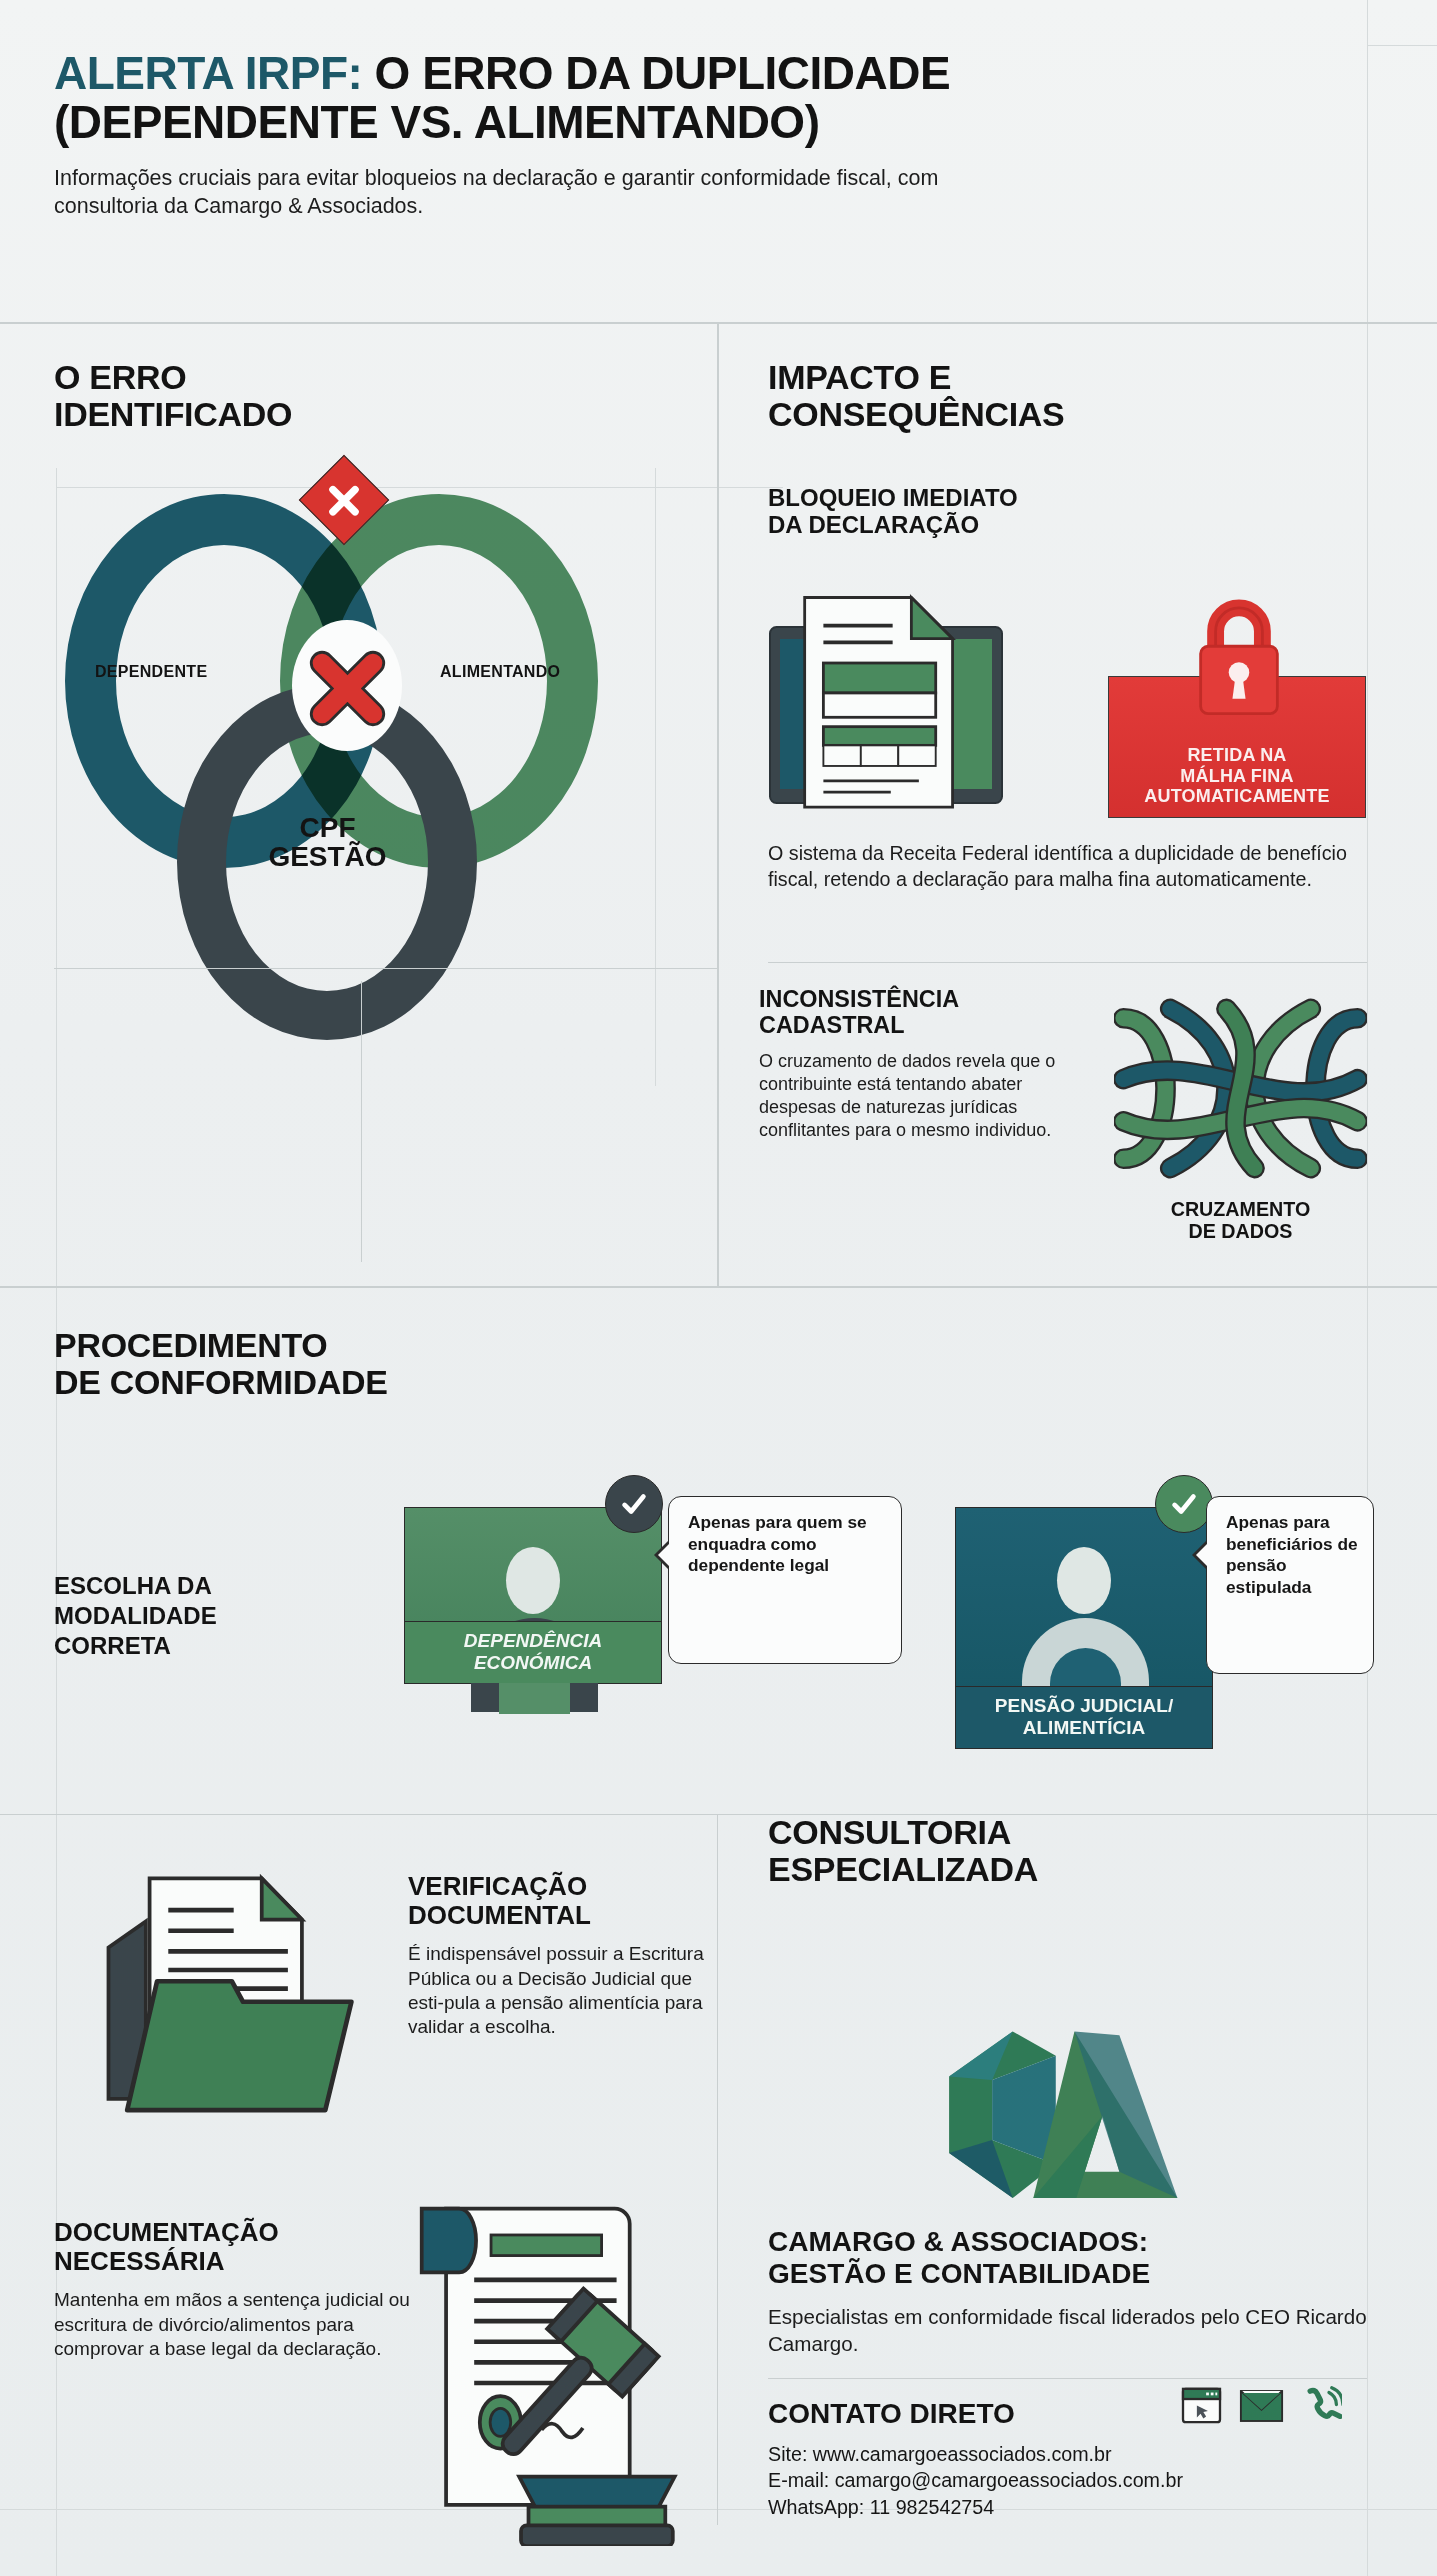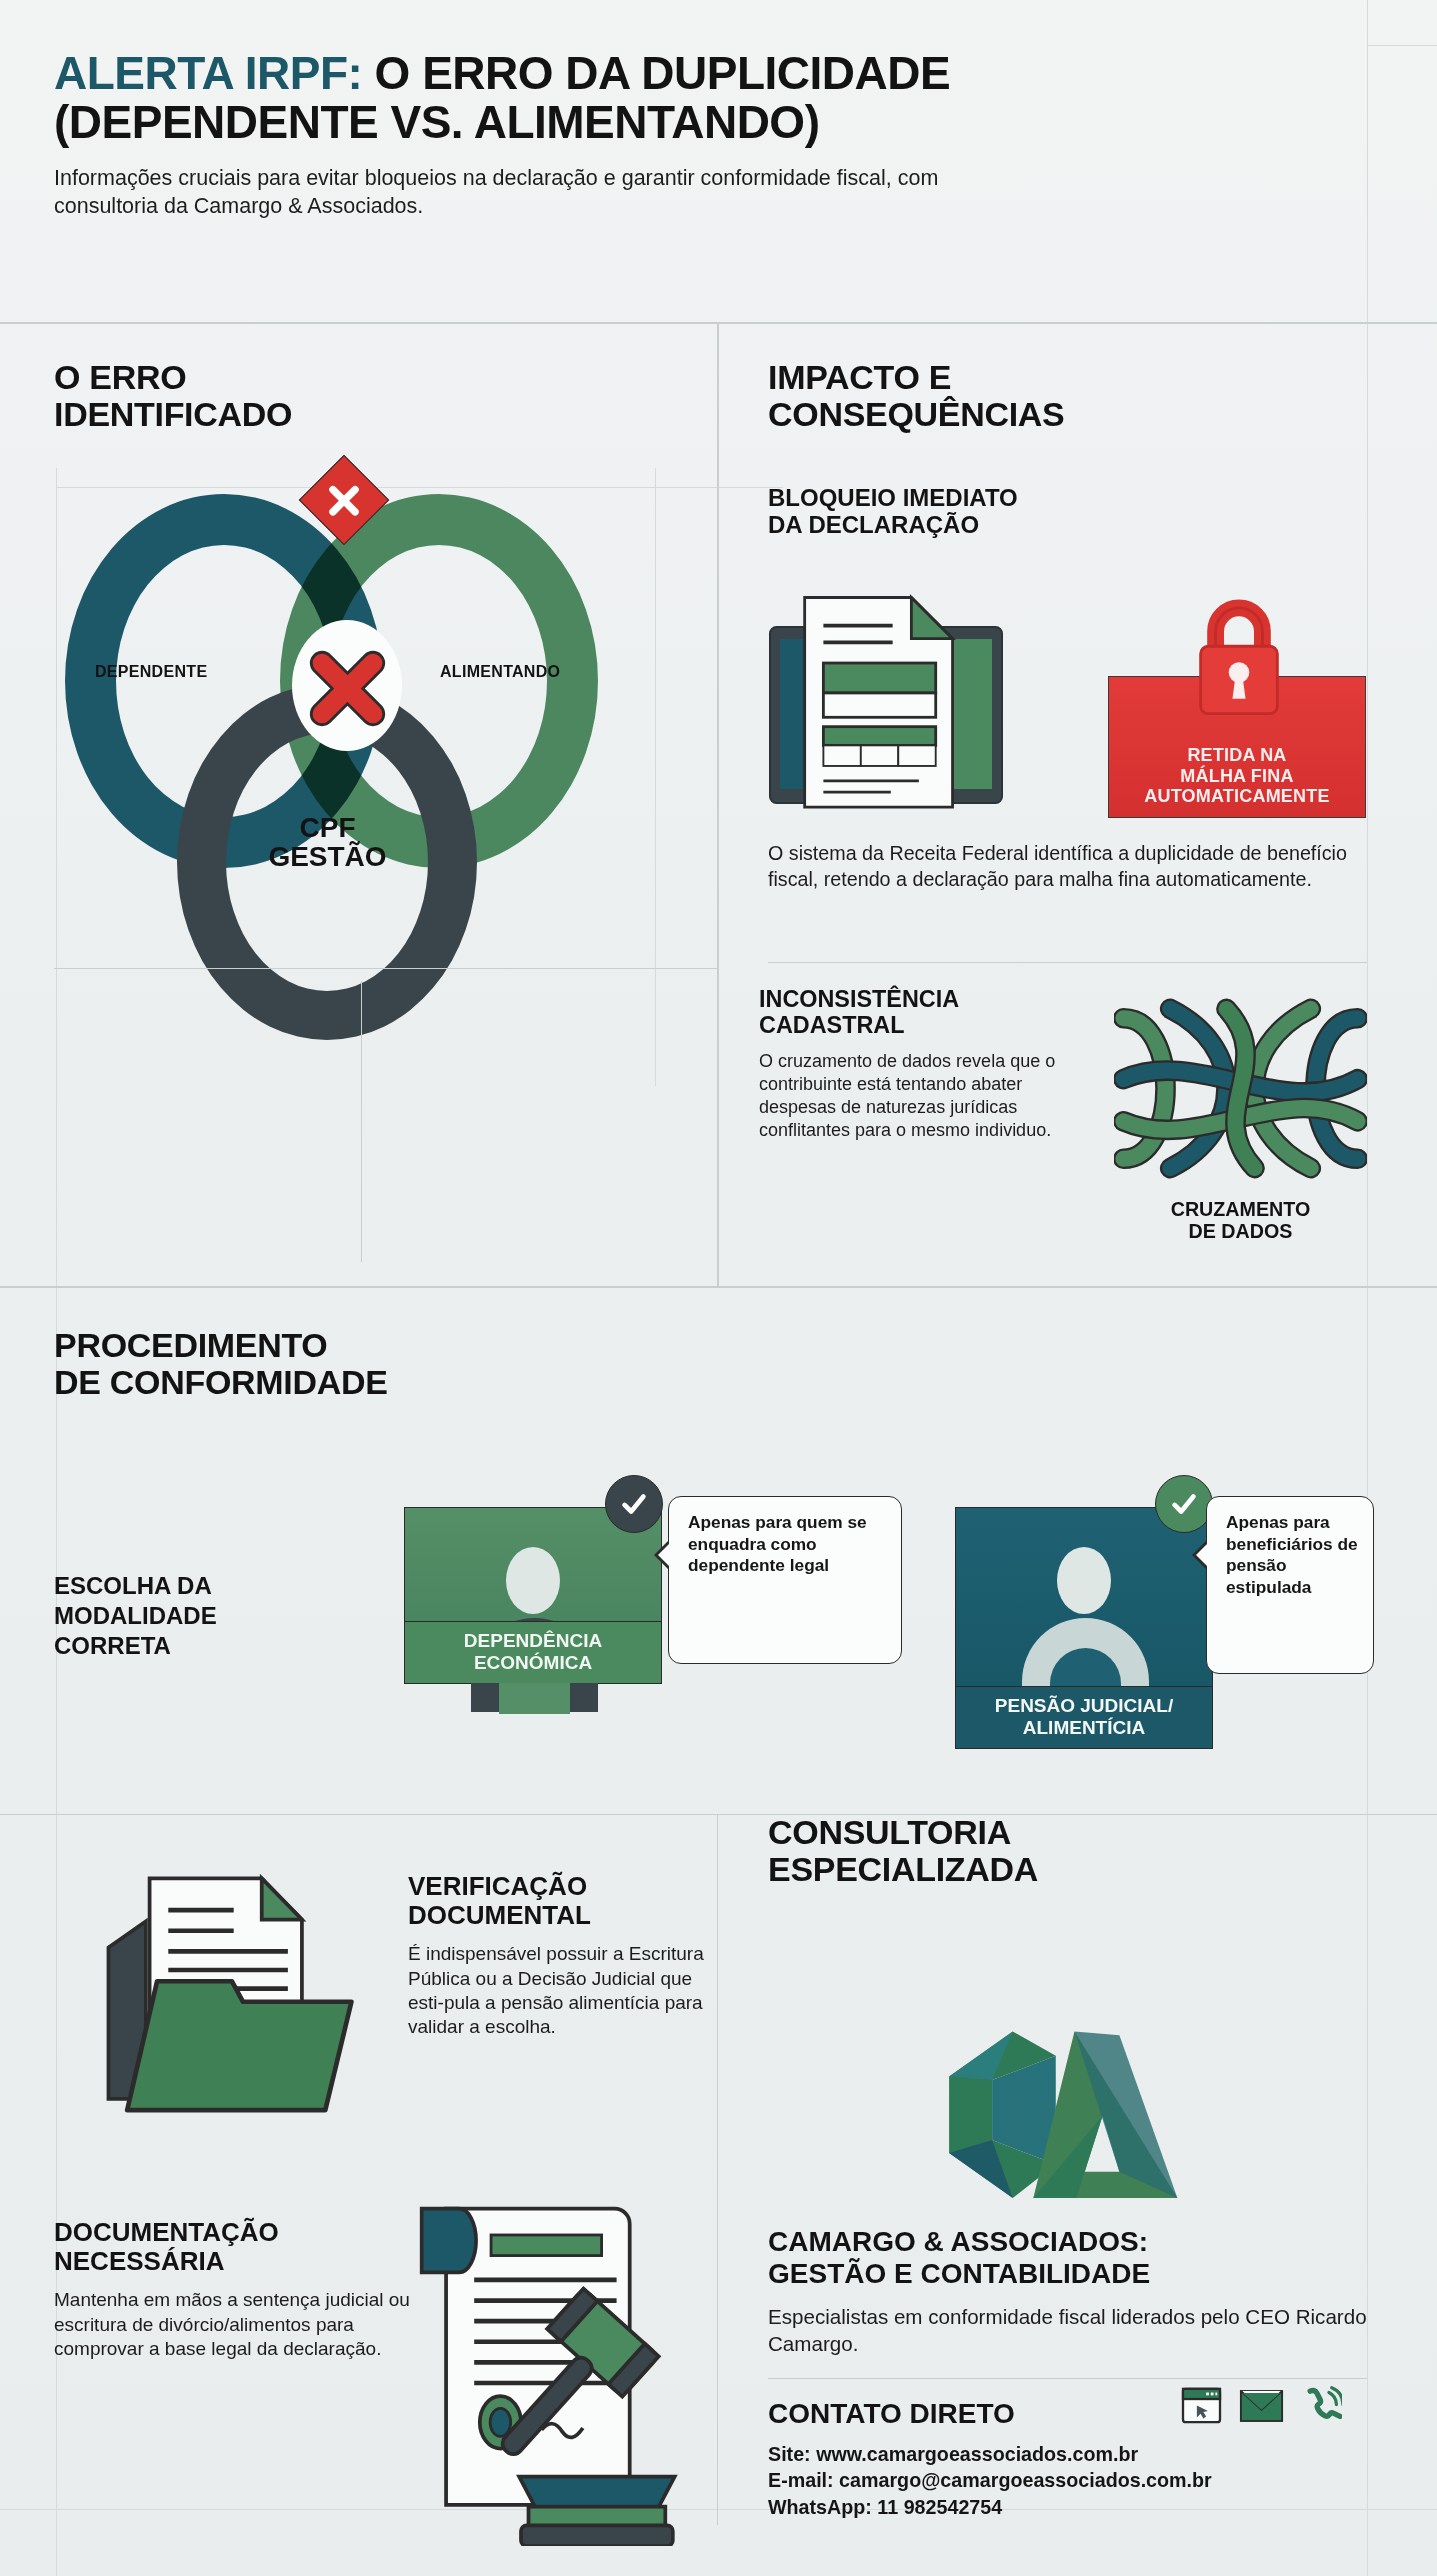--- a/index.html
+++ b/index.html
@@ -115,21 +115,21 @@
   }
   .bubble:after {
     content:""; position: absolute; left: -11.2px; top: 45px;
     width: 0; height: 0;
     border-top: 13px solid transparent;
     border-bottom: 13px solid transparent;
     border-right: 13px solid #fbfcfc;
   }
 
   
-  .contactLines { font-size: 19.7px; font-weight: 700; line-height: 1.34; color: #151515; }
+  .contactLines { font-size: 19.7px; font-weight: 400; line-height: 1.34; color: #151515; }
   .icoRow { position: absolute; display: flex; gap: 17px; align-items: center; }
 </style>
 </head>
 <body>
 
 <div class="page">
 
   <div class="guide v" style="left:1367px"></div>
   <div class="guide h" style="top:45px; left:1367px; right:0;"></div>
   <div class="guide v" style="left:56px; top:468px; bottom:0;"></div>
@@ -276,21 +276,21 @@
     <div>PROCEDIMENTO</div>
     <div>DE CONFORMIDADE</div>
   </div>
 
   <div class="subTitle" style="position:absolute; left:54px; top:1571px; width:281px; line-height:1.25;">
     <div>ESCOLHA DA</div>
     <div>MODALIDADE</div>
     <div>CORRETA</div>
   </div>
 
-  <div class="modCard" style="left:404px; top:1507px; width:258px; height:177px; background:linear-gradient(180deg,#558f68,#43805a);">
+  <div class="modCard" style="left:404px; top:1507px; width:258px; height:177px; background:linear-gradient(180deg,#558f68,#43805a);font-style:italic;">
     <div class="personHead" style="left:101px; top:39px; width:54px; height:67px; background:#dfe7e4;"></div>
     <div class="personBody" style="left:66px; top:110px; width:127px; height:94px; background:#3a454b; border-radius:64px 64px 0 0;"></div>
     <div class="personBody" style="left:94px; top:140px; width:71px; height:66px; background:#558f68; border-radius:36px 36px 0 0;"></div>
     <div class="label" style="background:#4a8a5e;">
       <span>DEPENDÊNCIA</span><br>
       <span>ECONÓMICA</span>
     </div>
   </div>
   <div class="checkBadge" style="left:605px; top:1475px; width:58px; height:58px; background:#3a454b; border:1.9px solid #2a2a2a;">
     <svg width="32" height="32" viewBox="0 0 34 34">

